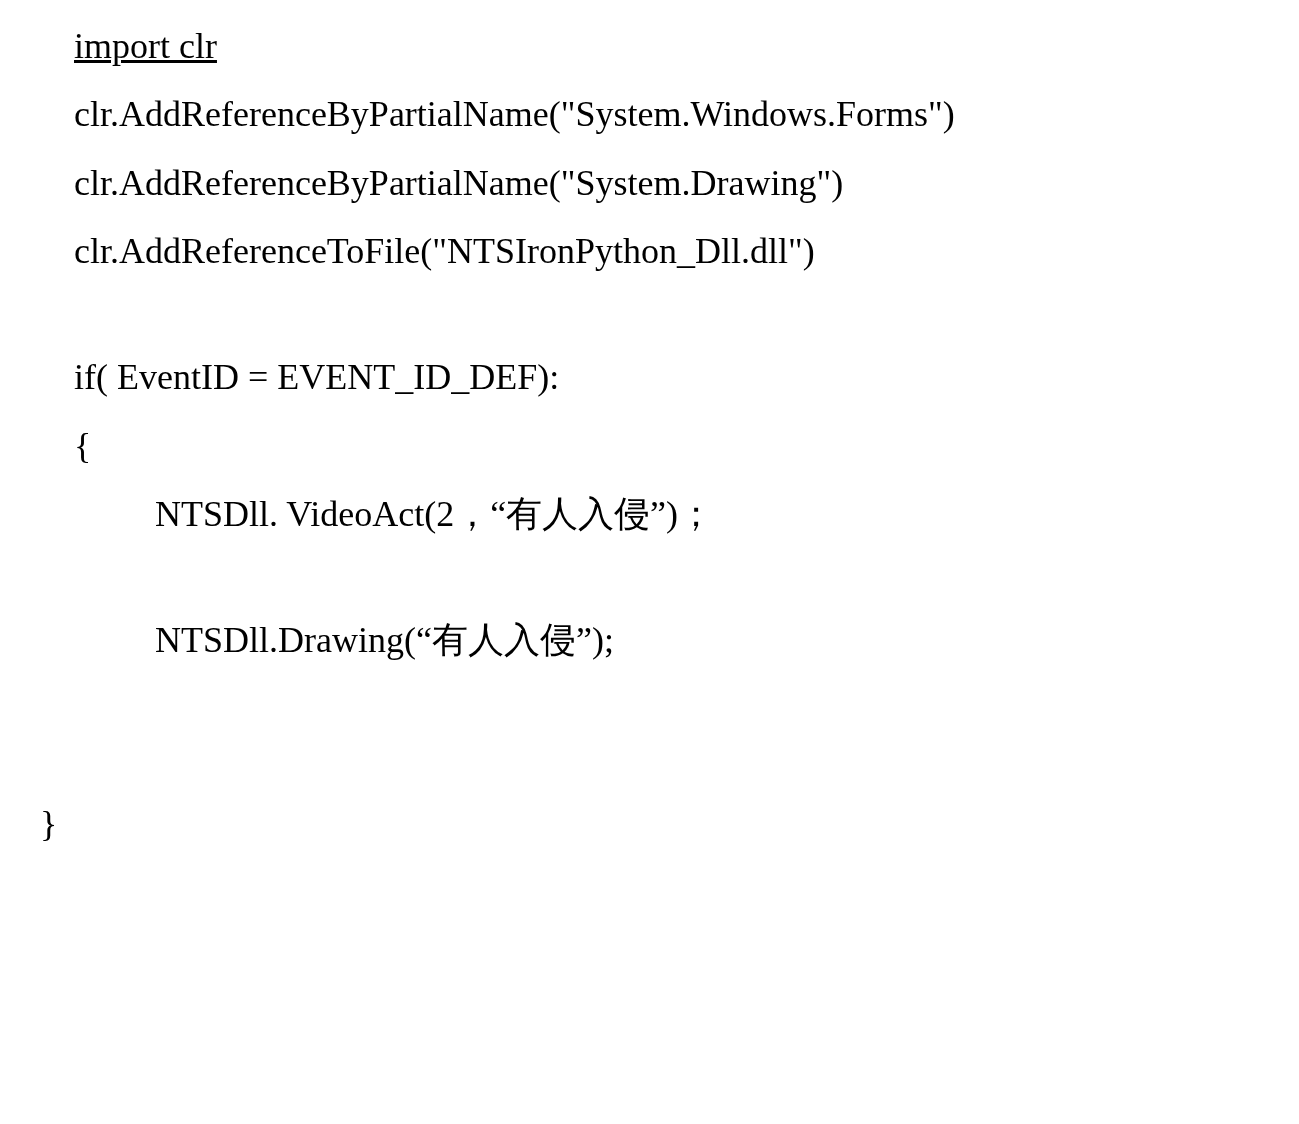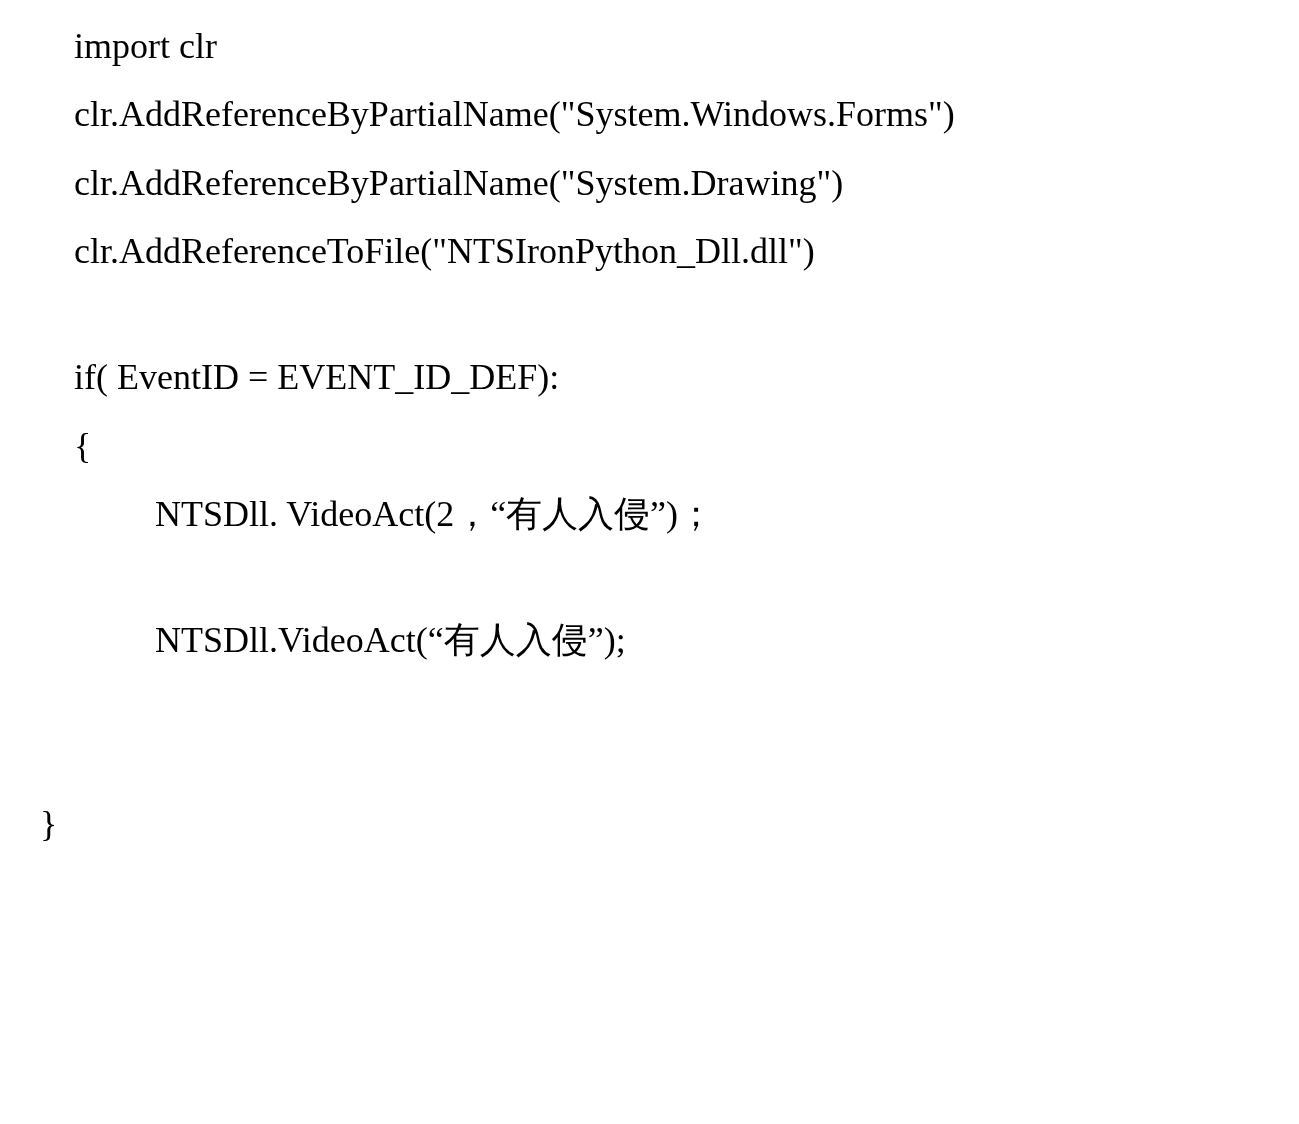--- a/index.html
+++ b/index.html
@@ -12,20 +12,21 @@
       width: 1299px;
       height: 1124px;
       line-height: 1.9;
     }
     .container {
       padding-top: 12px;
       padding-left: 40px;
     }
     .indent-1 {
       padding-left: 34px;
+      text-decoration: underline;
     }
     .indent-2 {
       padding-left: 34px;
     }
     .indent-3 {
       padding-left: 115px;
     }
     .no-indent {
       padding-left: 0;
     }
@@ -45,17 +46,17 @@
 <div class="container">
   <div class="code-line indent-1">import clr</div>
   <div class="code-line indent-2">clr.AddReferenceByPartialName("System.Windows.Forms")</div>
   <div class="code-line indent-2">clr.AddReferenceByPartialName("System.Drawing")</div>
   <div class="code-line indent-2">clr.AddReferenceToFile("NTSIronPython_Dll.dll")</div>
   <div class="blank-line"></div>
   <div class="code-line indent-2">if( EventID = EVENT_ID_DEF):</div>
   <div class="code-line indent-2">{</div>
   <div class="code-line indent-3 cjk">NTSDll. VideoAct(2，“有人入侵”)；</div>
   <div class="blank-line"></div>
-  <div class="code-line indent-3 cjk">NTSDll.VideoAct(“有人入侵”);</div>
+  <div class="code-line indent-3 cjk">NTSDll.Drawing(“有人入侵”);</div>
   <div class="blank-line"></div>
   <div class="blank-line"></div>
   <div class="code-line no-indent">}</div>
 </div>
 
 </body></html>

